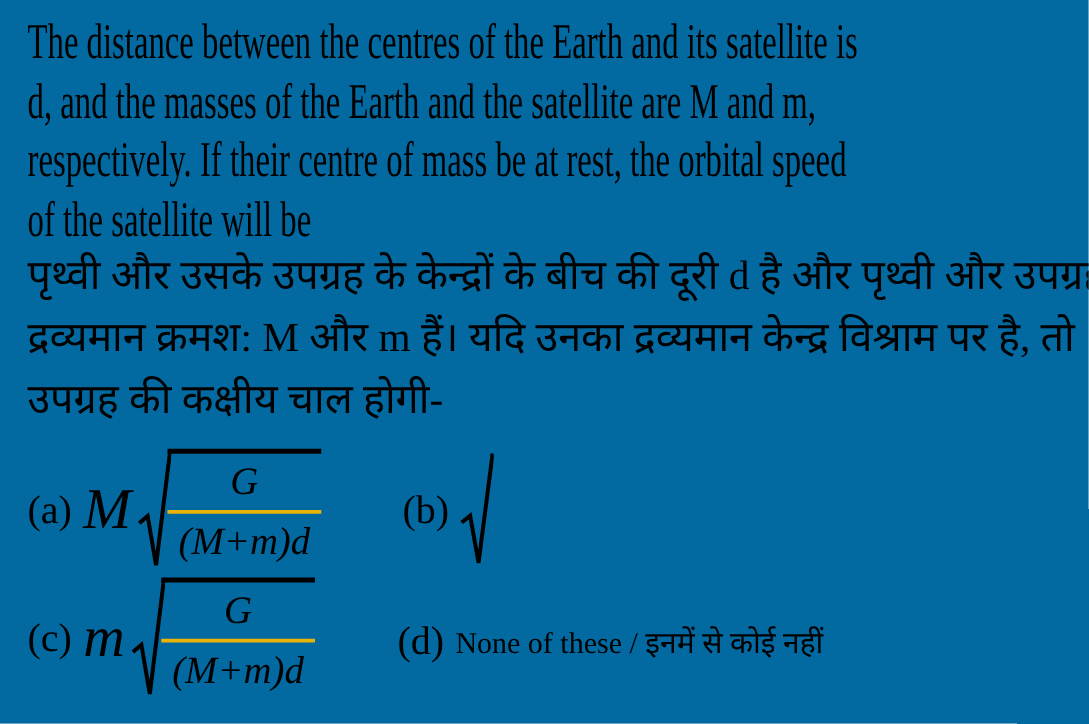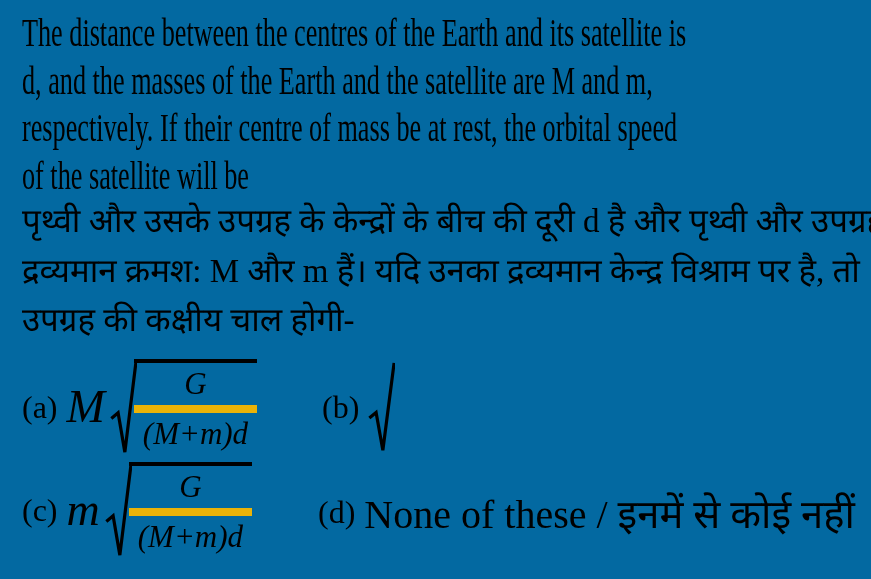--- a/index.html
+++ b/index.html
@@ -70,23 +70,23 @@
   .num, .den {
     flex: 1;
     display: flex;
     align-items: center;
     justify-content: center;
     font-style: italic;
     font-size: 31px;
     padding: 0 9px;
     white-space: nowrap;
   }
-  .den { border-top: 8px solid #eab308; }
+  .den { border-top: 3px solid #eab308; }
 
-  .opt-d-text { font-size: 40px; white-space: nowrap; }
+  .opt-d-text { font-size: 24px; white-space: nowrap; }
 </style>
 </head>
 <body>
 
 <div class="page">
 
   <div class="q-en">
     <span class="line">The distance between the centres of the Earth and its satellite is</span>
     <span class="line">d, and the masses of the Earth and the satellite are M and m,</span>
     <span class="line">respectively. If their centre of mass be at rest, the orbital speed</span>

